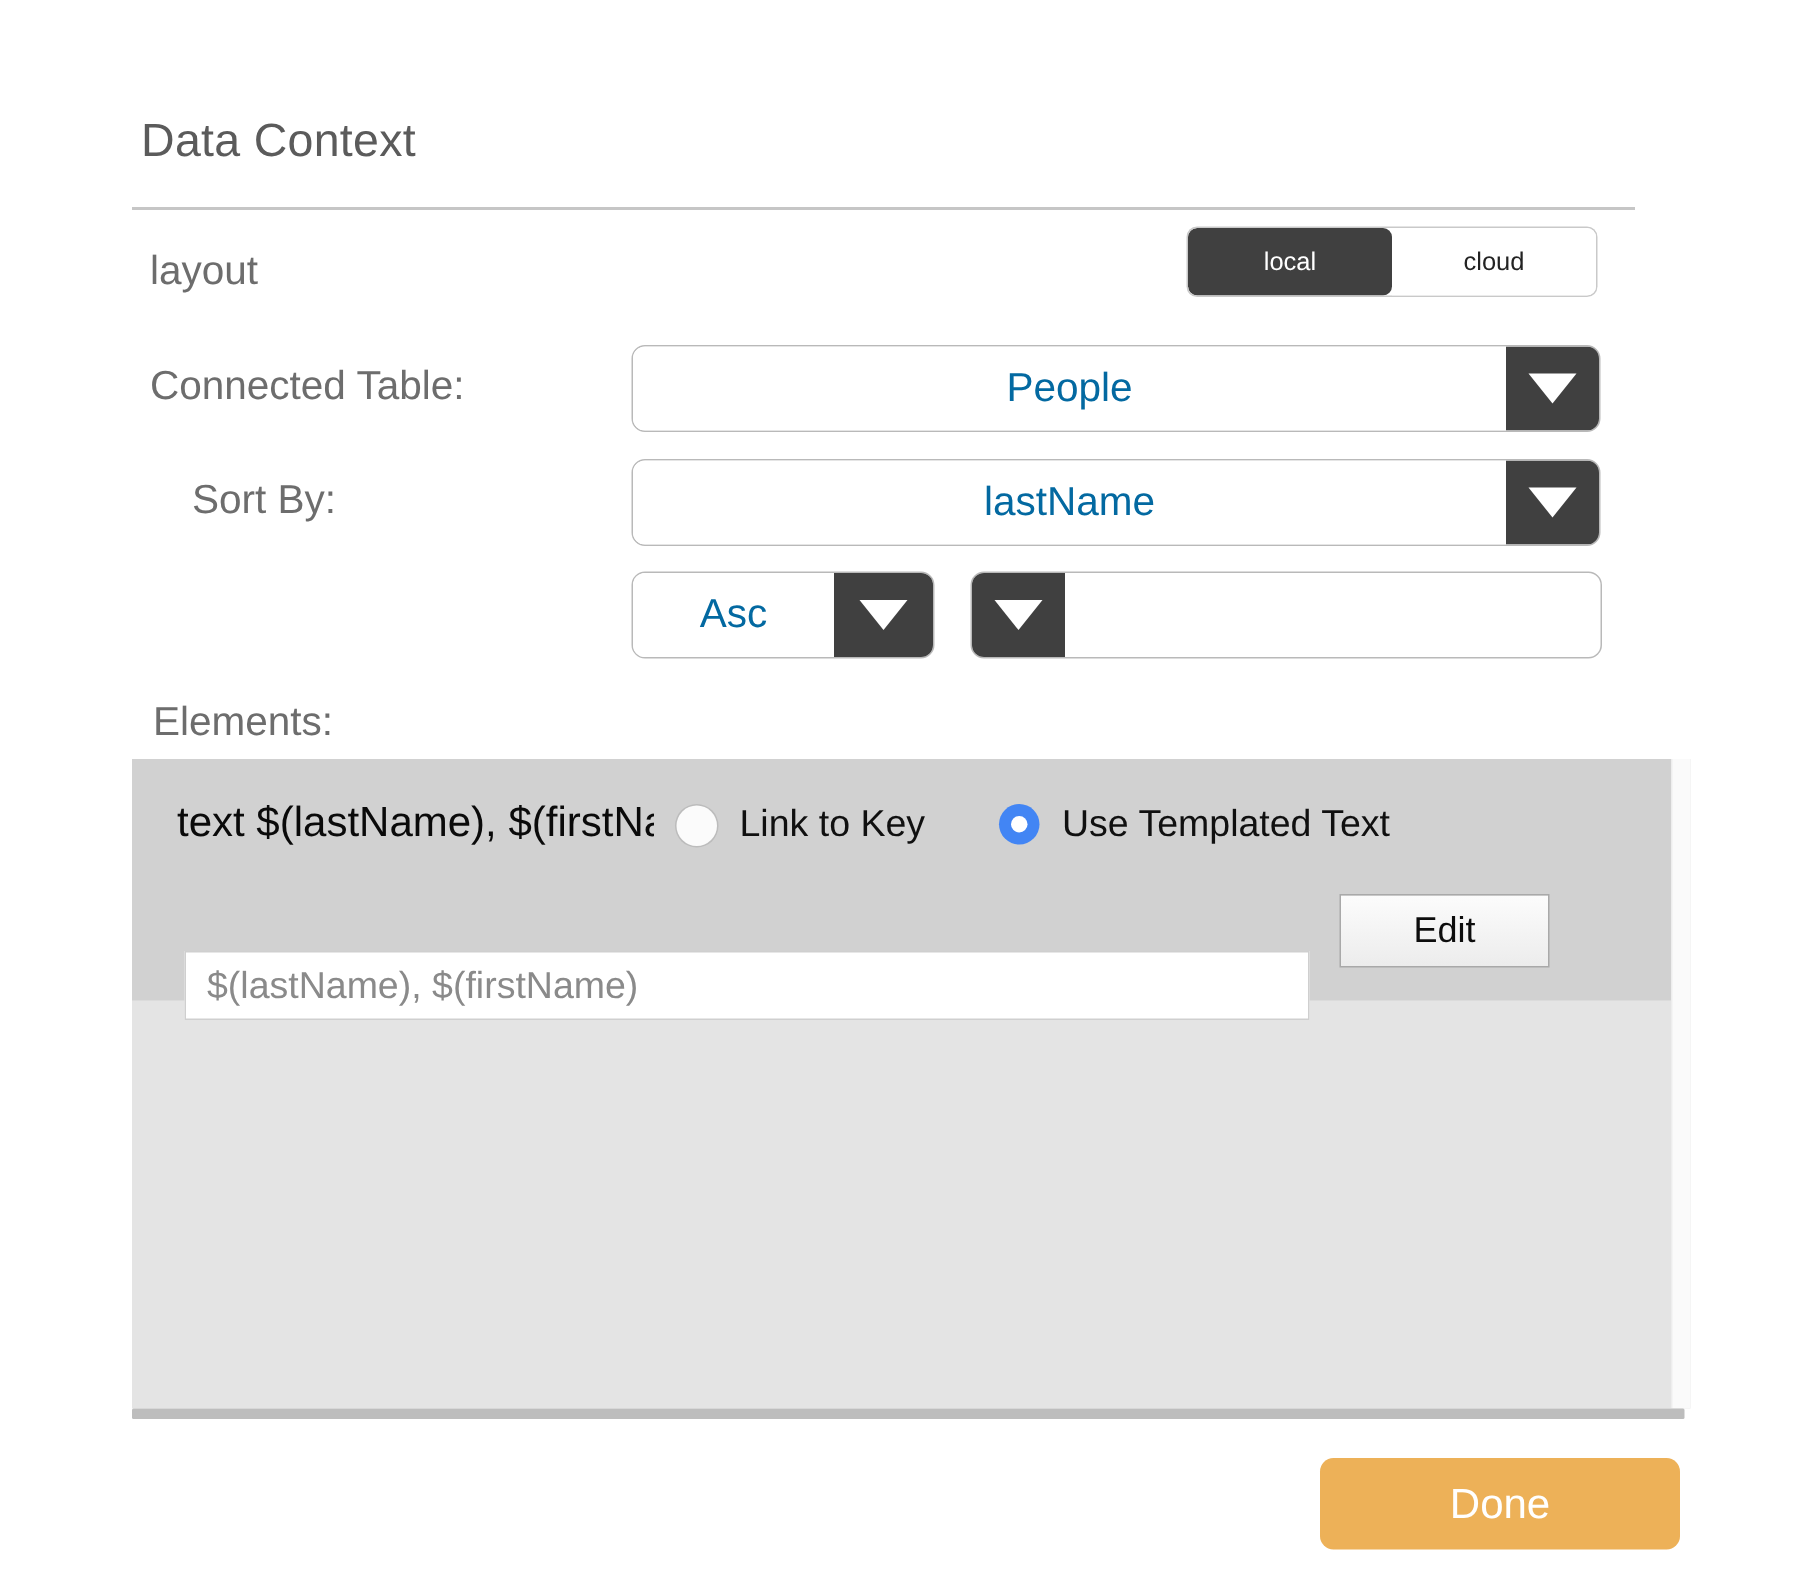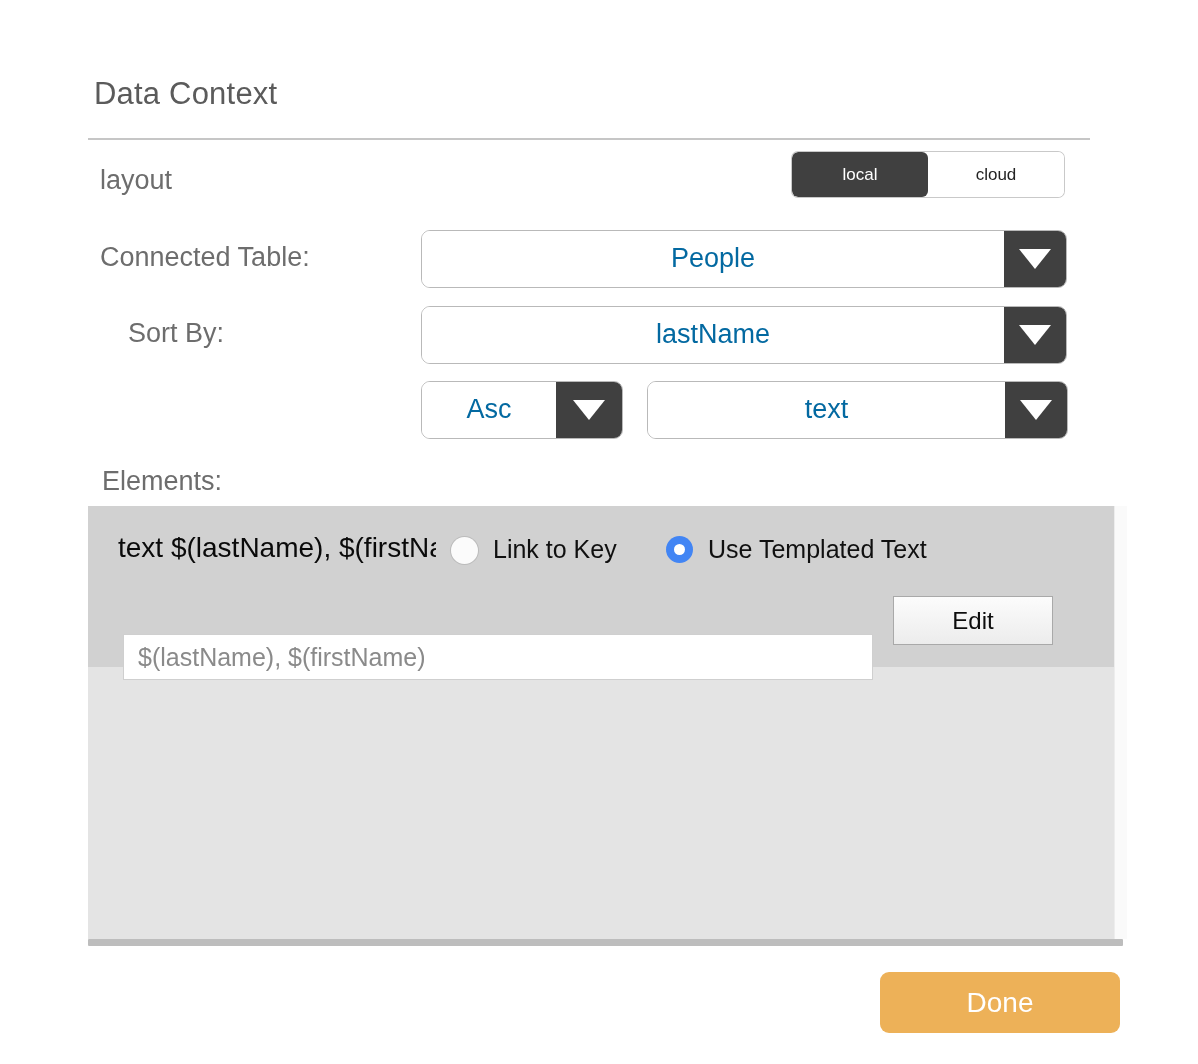--- a/index.html
+++ b/index.html
@@ -226,21 +226,21 @@
     padding: 0 14px;
     outline: none;
     margin-top: 36px;
   }
   .template-input::placeholder { color: #8a8a8a; opacity: 1; }
 
   .edit-button {
     position: absolute;
     left: 805px;
     top: 90px;
-    width: 160px;
+    width: 140px;
     height: 49px;
     background: linear-gradient(#fcfcfc, #ececec);
     border: 1px solid #a9a9a9;
     box-sizing: border-box;
     font-family: "Liberation Sans", sans-serif;
     font-size: 24px;
     color: #0d0d0d;
     cursor: pointer;
     padding: 0;
   }
@@ -300,21 +300,20 @@
 <div class="dropdown dd-order">
   <div class="dd-value">Asc</div>
   <div class="dd-arrow">
     <svg width="34" height="22" viewBox="0 0 34 22" aria-hidden="true">
         <polygon points="1,1 33,1 17,21" fill="#ffffff"></polygon>
       </svg>
   </div>
 </div>
 
 <div class="dropdown dd-type">
-  <div class="dd-value">text</div>
   <div class="dd-arrow">
     <svg width="34" height="22" viewBox="0 0 34 22" aria-hidden="true">
         <polygon points="1,1 33,1 17,21" fill="#ffffff"></polygon>
       </svg>
   </div>
 </div>
 
 <div class="field-label lbl-elements">Elements:</div>
 
 <div class="elements-panel">

